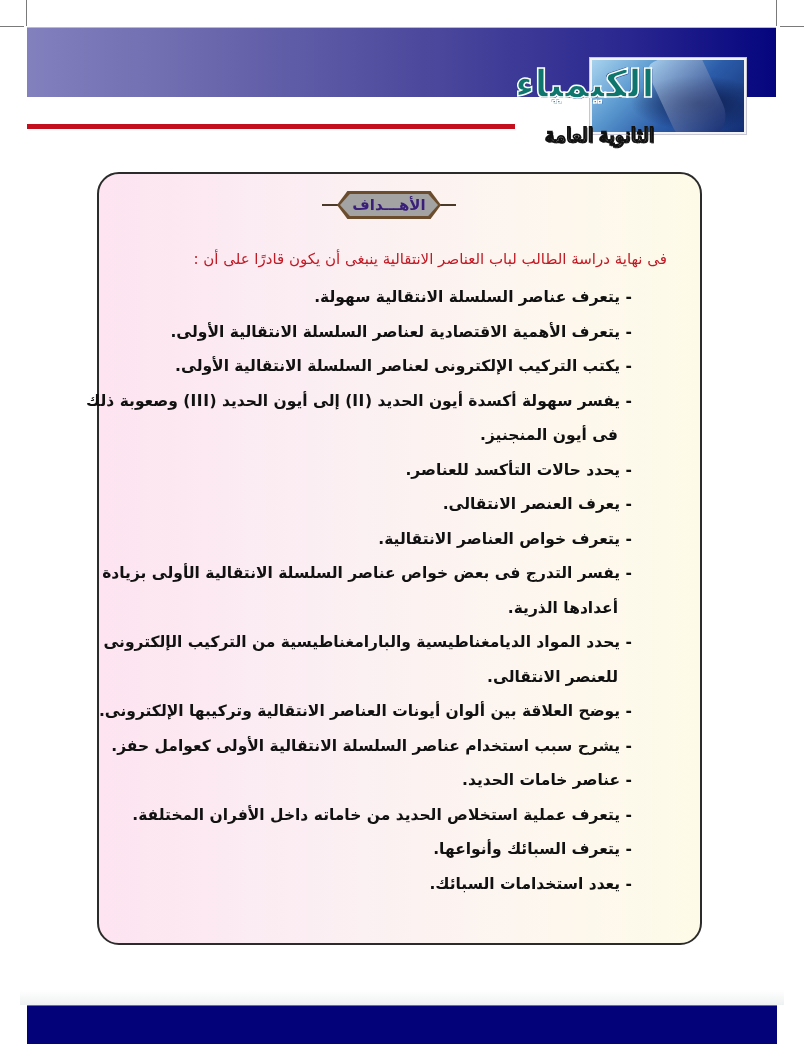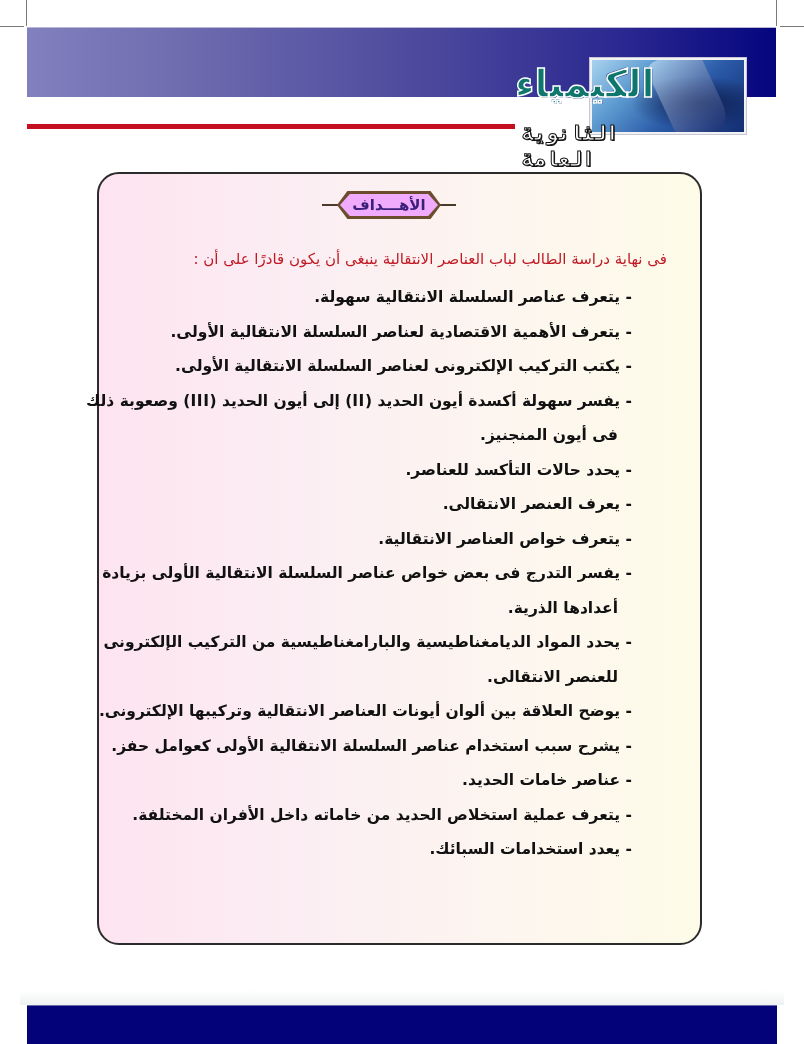--- a/index.html
+++ b/index.html
@@ -72,23 +72,23 @@
     line-height: 44px;
     color: #0f766e;
     -webkit-text-stroke: 1.5px #ffffff;
     text-shadow: 1px 1px 0 #1d3d8a, -1px -1px 0 #1d3d8a;
   }
   .logo-subtitle {
     position: absolute;
     left: 522px;
     top: 122px;
     width: 155px;
-    text-align: left;
-    direction: rtl;
-    font-family: Liberation Mono, monospace;
+    text-align: center;
+    direction: rtl;
+    font-family: Liberation Serif, serif;
     font-weight: bold;
     font-size: 20px;
     line-height: 26px;
     color: #ffffff;
     -webkit-text-stroke: 1px #111111;
     text-shadow: 1px 1px 0 #111;
   }
 
   
   .objectives-box {
@@ -123,21 +123,21 @@
     height: 28px;
     background: #6b4d2d;
     clip-path: polygon(10% 0, 90% 0, 100% 50%, 90% 100%, 10% 100%, 0 50%);
   }
   .section-badge-inner {
     position: absolute;
     left: 18px;
     top: 4px;
     width: 98px;
     height: 22px;
-    background: #f0abfc;
+    background: #a3a3a3;
     clip-path: polygon(10% 0, 90% 0, 100% 50%, 90% 100%, 10% 100%, 0 50%);
     display: flex;
     align-items: center;
     justify-content: center;
     direction: rtl;
     font-weight: bold;
     font-size: 15px;
     color: #3a1f7a;
   }
 
@@ -234,17 +234,18 @@
   <li class="objective-item">- يعرف العنصر الانتقالى.</li>
   <li class="objective-item">- يتعرف خواص العناصر الانتقالية.</li>
   <li class="objective-item wrap-first">- يفسر التدرج فى بعض خواص عناصر السلسلة الانتقالية الأولى بزيادة</li>
   <li class="objective-item cont">أعدادها الذرية.</li>
   <li class="objective-item wrap-first">- يحدد المواد الديامغناطيسية والبارامغناطيسية من التركيب الإلكترونى</li>
   <li class="objective-item cont">للعنصر الانتقالى.</li>
   <li class="objective-item">- يوضح العلاقة بين ألوان أيونات العناصر الانتقالية وتركيبها الإلكترونى.</li>
   <li class="objective-item">- يشرح سبب استخدام عناصر السلسلة الانتقالية الأولى كعوامل حفز.</li>
   <li class="objective-item">- عناصر خامات الحديد.</li>
   <li class="objective-item">- يتعرف عملية استخلاص الحديد من خاماته داخل الأفران المختلفة.</li>
+  <li class="objective-item">- يتعرف السبائك وأنواعها.</li>
   <li class="objective-item">- يعدد استخدامات السبائك.</li>
 </ul>
 
 <div class="bottom-shadow"></div>
 <div class="bottom-bar"></div>
 
 </body></html>

